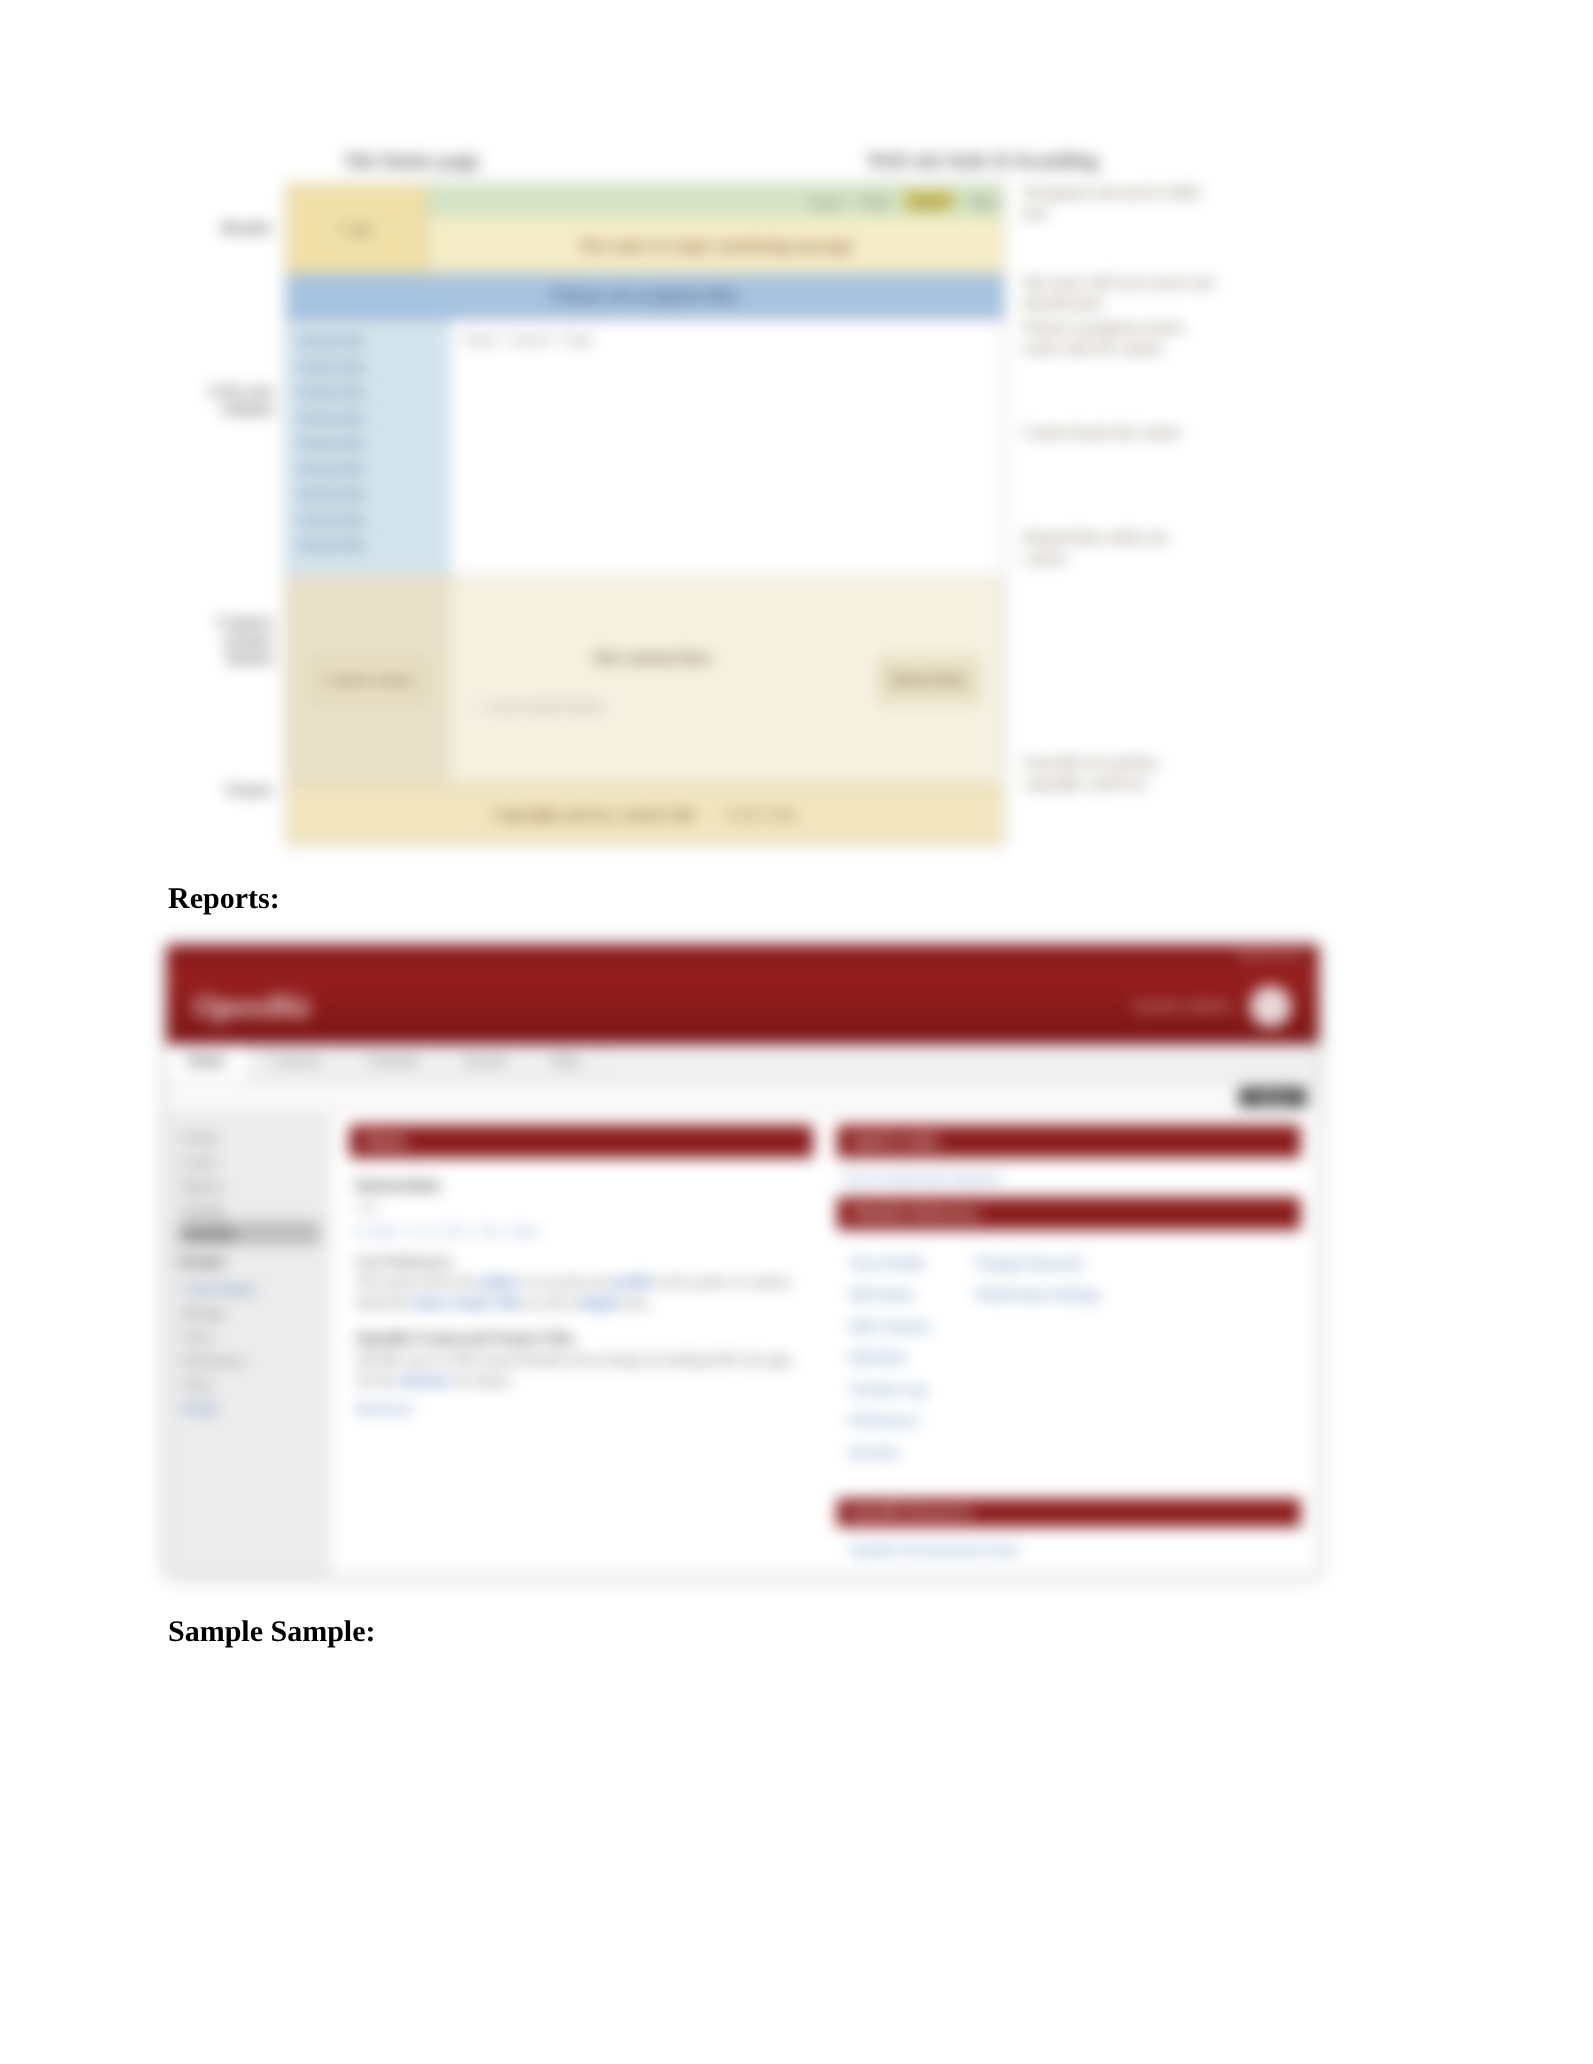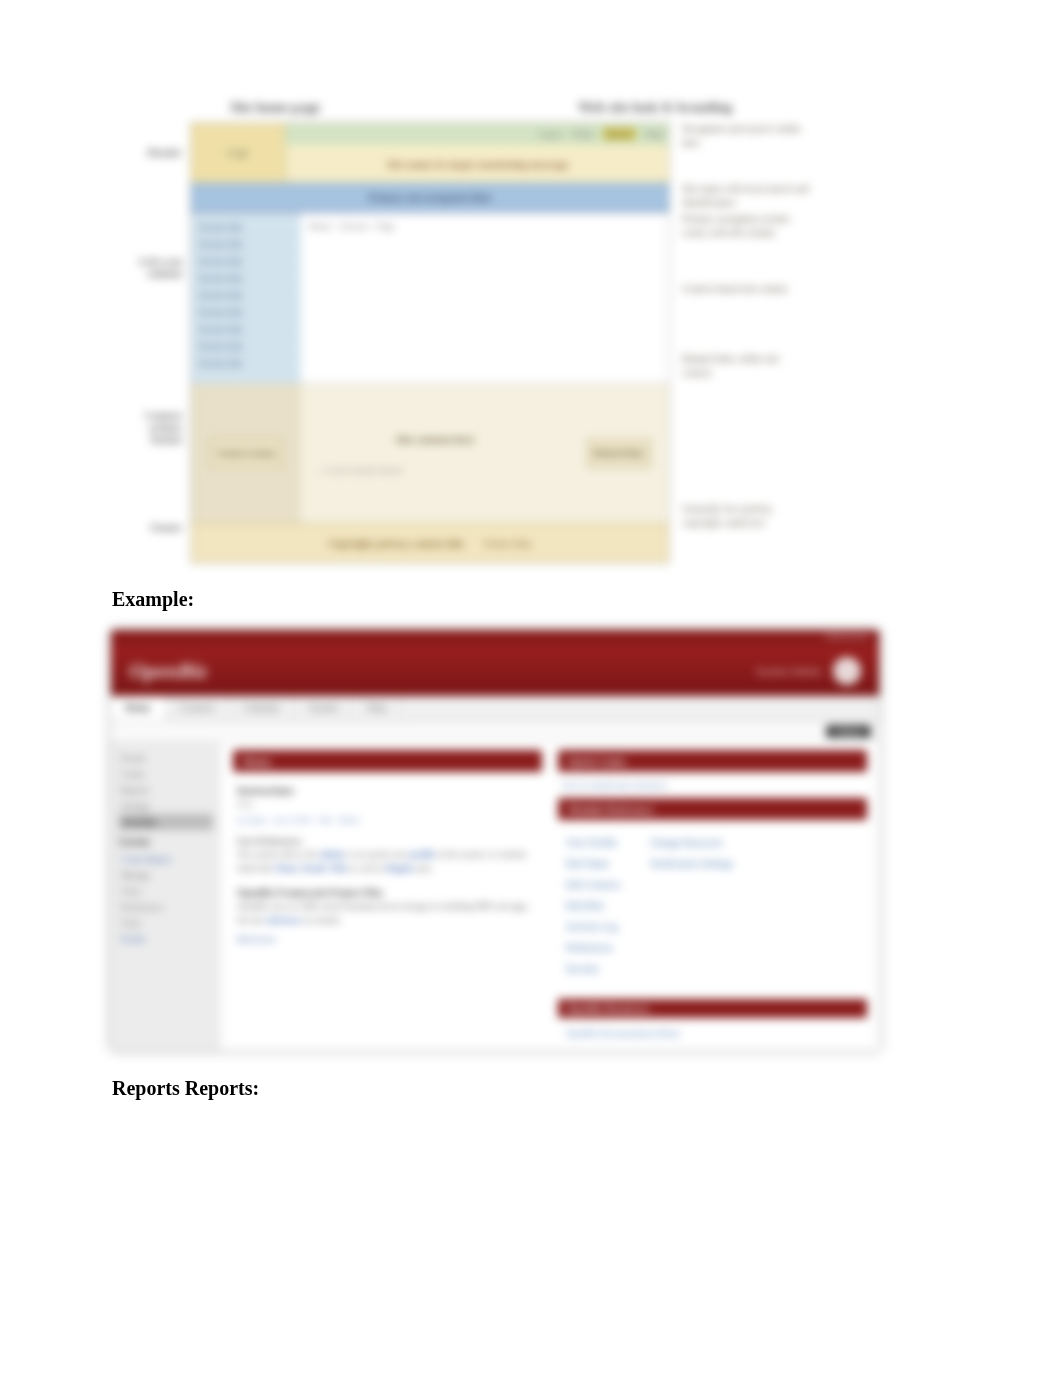--- a/index.html
+++ b/index.html
@@ -391,21 +391,21 @@
       <div class="a1">Navigation and search visible here</div>
       <div class="a2">Site name with local search and identification</div>
       <div class="a3">Primary navigation system works with left column</div>
       <div class="a4">Context based sub content</div>
       <div class="a5">Related links within site context</div>
       <div class="a6">Generally low priority, copyright, small text</div>
     </div>
   </div>
 </div>
 
-<h3 class="section-heading">Example:</h3>
+<h3 class="section-heading">Reports:</h3>
 
 <div class="app-wrap">
   <div class="app-topbar">Administrator</div>
   <div class="app-header">
     <div class="app-logo">OpenBiz</div>
     <div class="app-user">
       <span class="uname">System Admin</span>
       <span class="avatar"></span>
     </div>
   </div>
@@ -469,13 +469,13 @@
             </ul>
           </div>
         </div>
         <div class="reftitle">OpenBiz Resources</div>
         <div class="reflink">OpenBiz Documentation Home</div>
       </div>
     </div>
   </div>
 </div>
 
-<h3 class="section-heading">Reports Reports:</h3>
+<h3 class="section-heading">Sample Sample:</h3>
 
 </body></html>

